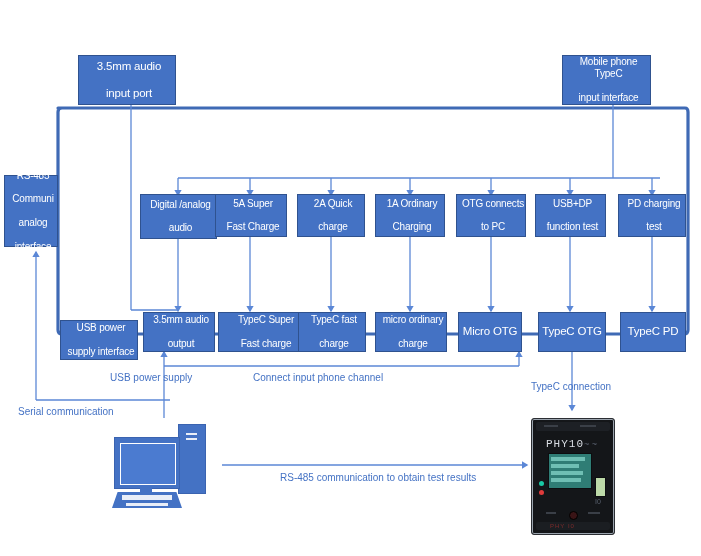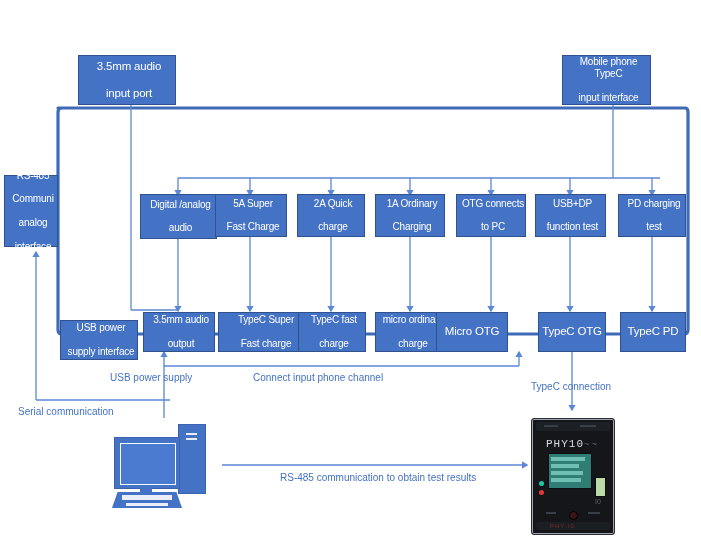--- a/index.html
+++ b/index.html
@@ -216,21 +216,21 @@
       <span>TypeC fast</span><br>
       <span>charge</span>
     </span>
   </div>
   <div class="box f10" style="left:375px;top:312px;width:72px;height:40px;">
     <span>
       <span>micro ordinary</span><br>
       <span>charge</span>
     </span>
   </div>
-  <div class="box f11" style="left:436px;top:312px;width:72px;height:40px;justify-content:flex-end;">
+  <div class="box f11" style="left:458px;top:312px;width:64px;height:40px;justify-content:flex-end;">
     <span>Micro OTG</span>
   </div>
   <div class="box f11" style="left:538px;top:312px;width:68px;height:40px;">
     <span>TypeC OTG</span>
   </div>
   <div class="box f11" style="left:620px;top:312px;width:66px;height:40px;">
     <span>TypeC PD</span>
   </div>
 
   <div class="edge-label" style="left:110px;top:372px;">USB power supply</div>

